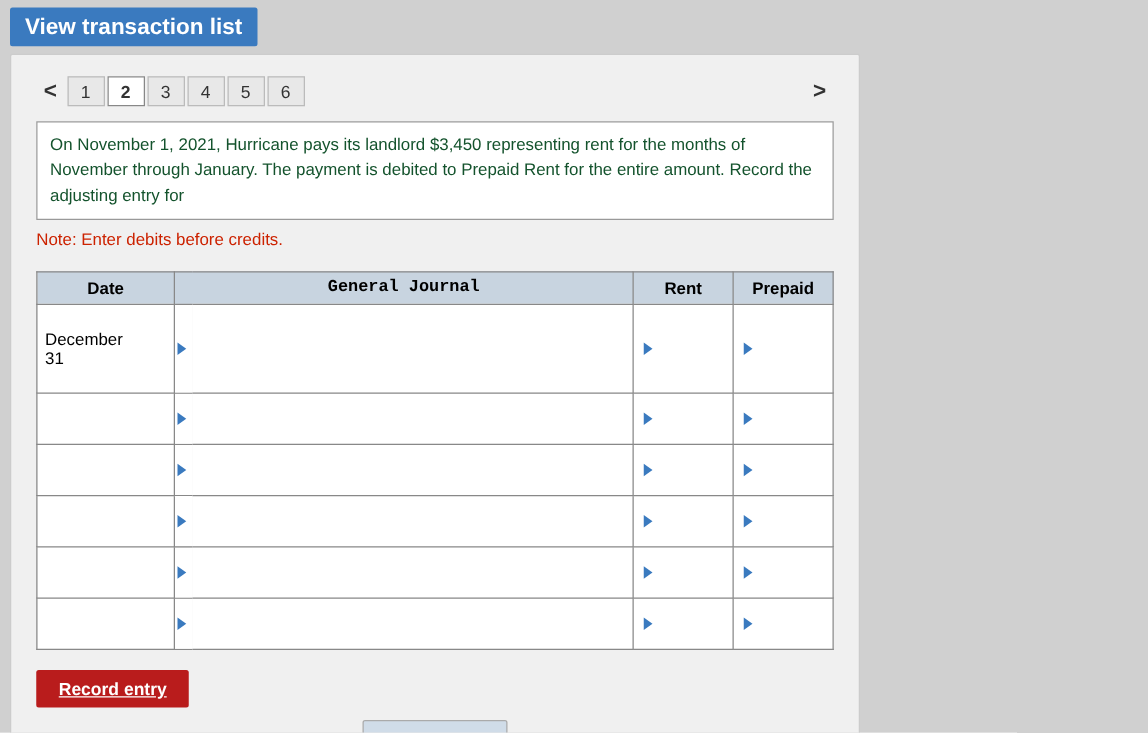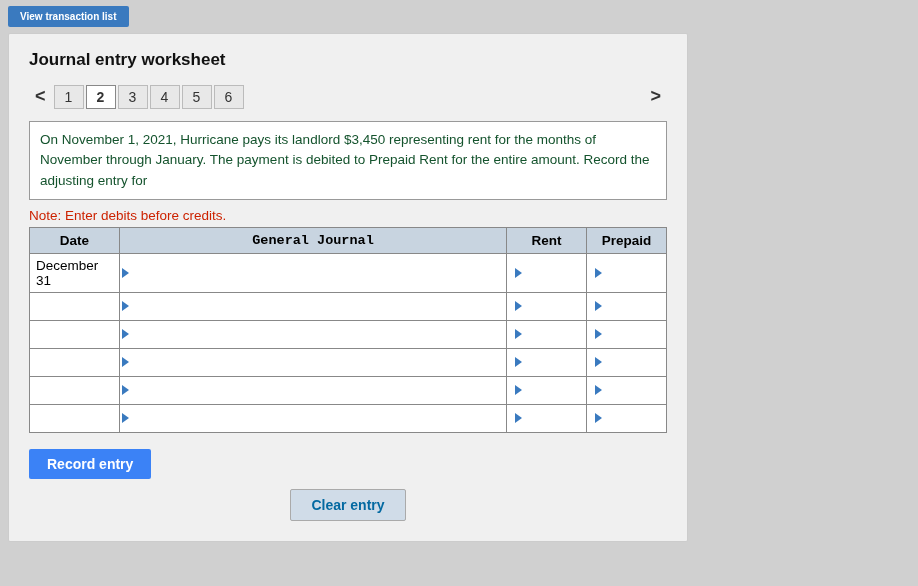--- a/index.html
+++ b/index.html
@@ -14,21 +14,21 @@
 
     .top-bar {
       padding: 6px 8px;
     }
 
     .view-transaction-btn {
       background: #3a7abf;
       color: white;
       border: none;
       padding: 5px 12px;
-      font-size: 10px;
+      font-size: 18px;
       font-weight: bold;
       cursor: pointer;
       border-radius: 2px;
     }
 
     .main-panel {
       background: #f0f0f0;
       border: 1px solid #ccc;
       margin: 0 8px 8px 8px;
       padding: 16px 20px 20px 20px;
@@ -88,40 +88,40 @@
       padding: 8px 10px;
       font-size: 13.5px;
       line-height: 1.5;
       margin-bottom: 8px;
       color: #14532d;
     }
 
     .note-text {
       color: #cc2200;
       font-size: 13.5px;
-      margin-bottom: 4px;
+      margin-bottom: 18px;
     }
 
     .journal-table {
       width: 100%;
       border-collapse: collapse;
       margin-bottom: 16px;
     }
 
     .journal-table th {
       background: #c8d4e0;
       border: 1px solid #888;
       padding: 5px 8px;
       text-align: center;
       font-weight: bold;
       font-size: 13.5px;
     }
 
     .journal-table th.date-col {
-      width: 90px;
+      width: 110px;
     }
 
     .journal-table th.journal-col {
       width: auto;
       text-align: center;
       font-family: Liberation Mono, monospace;
     }
 
     .journal-table th.debit-col,
     .journal-table th.credit-col {
@@ -130,21 +130,21 @@
 
     .journal-table td {
       border: 1px solid #888;
       height: 28px;
       padding: 2px 6px;
       background: white;
     }
 
     .journal-table td.date-cell {
       vertical-align: top;
-      padding: 4px 6px;
+      padding: 20px 6px;
       font-size: 13.5px;
     }
 
     .journal-table .arrow-cell {
       width: 14px;
       padding: 0;
       background: white;
       border-right: none;
       position: relative;
     }
@@ -157,28 +157,29 @@
       border-bottom: 5px solid transparent;
       border-left: 7px solid #3a7abf;
       margin: 0 2px;
     }
 
     .journal-table td.entry-cell {
       border-left: none;
     }
 
     .btn-blue {
-      background: #3b82f6;
+      background: #b91c1c;
       color: white;
       border: none;
       padding: 7px 18px;
       font-size: 14px;
       font-weight: bold;
       cursor: pointer;
       border-radius: 2px;
+      text-decoration: underline;
     }
 
     .clear-row {
       display: flex;
       justify-content: center;
       margin-top: 10px;
     }
 
     .btn-light {
       background: #d0dce8;
@@ -198,21 +199,20 @@
     }
   </style>
 </head>
 <body>
 
 <div class="top-bar">
   <button class="view-transaction-btn">View transaction list</button>
 </div>
 
 <div class="main-panel">
-  <div class="panel-title">Journal entry worksheet</div>
 
   <div class="pagination-row">
     <button class="page-arrow">&lt;</button>
     <button class="page-btn inactive">1</button>
     <button class="page-btn active">2</button>
     <button class="page-btn inactive">3</button>
     <button class="page-btn inactive">4</button>
     <button class="page-btn inactive">5</button>
     <button class="page-btn inactive">6</button>
     <span style="flex:1"></span>

